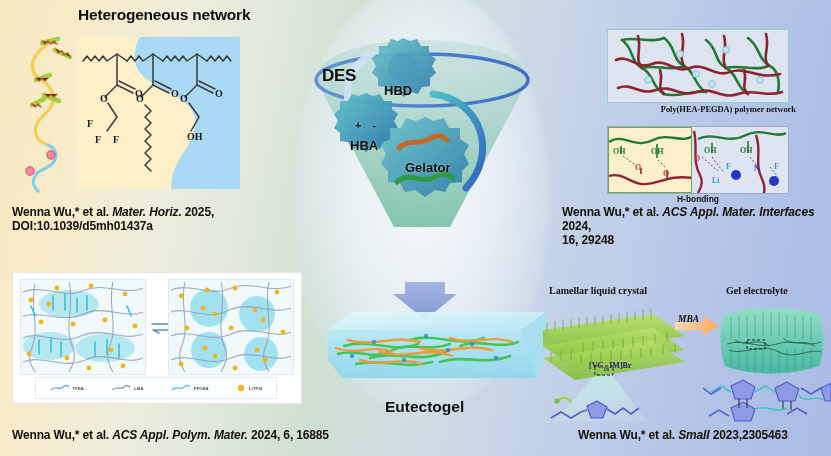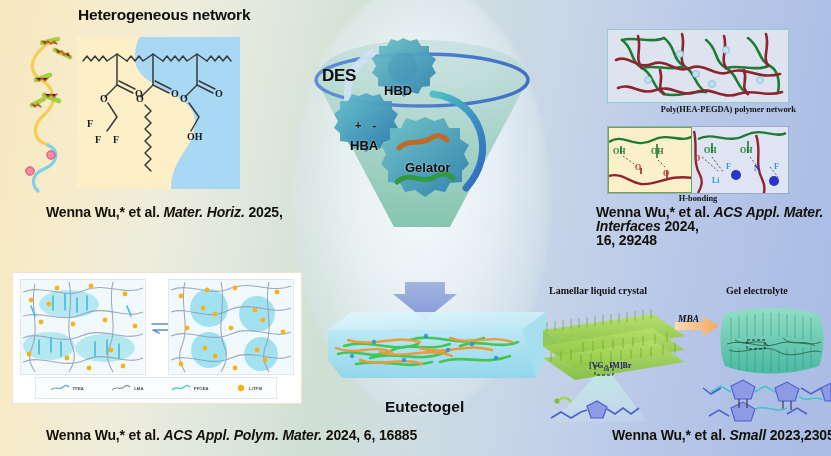--- a/index.html
+++ b/index.html
@@ -22,22 +22,22 @@
     background:radial-gradient(ellipse at 50% 45%,
       rgba(255,255,255,.85) 0%, rgba(238,244,250,.75) 42%,
       rgba(215,230,235,.45) 70%, rgba(200,220,215,0) 100%);
     filter:blur(2px);
   }
   .panel-title{
     position:absolute;font-weight:bold;color:#101010;
     font-size:15.5px;letter-spacing:-.2px;white-space:nowrap;
   }
   .cite{
-    position:absolute;color:#14100a;font-size:14px;line-height:14px;
-    font-weight:bold;letter-spacing:-.15px;margin-left:34px;
+    position:absolute;color:#14100a;font-size:12px;line-height:14px;
+    font-weight:bold;letter-spacing:-.15px;
   }
   .cite i{font-style:italic;}
   
   .chemcard{
     position:absolute;left:77px;top:37px;width:163px;height:152px;
     background:#fdf0c8;overflow:hidden;
   }
   .chemcard .bluefill{
     position:absolute;inset:0;
     background:#a9d8f4;
@@ -87,21 +87,21 @@
     font-family:"Liberation Serif",serif;font-weight:bold;font-size:8.4px;color:#121212;
   }
   .hbcard{
     position:absolute;left:607px;top:126px;width:180px;height:66px;overflow:hidden;
     border:1px solid #9aa9c9;display:flex;
   }
   .hbleft{width:84px;height:100%;background:#fbf0ca;border:1px solid #6aa84f;box-sizing:border-box;position:relative;overflow:hidden;}
   .hbright{flex:1;height:100%;background:#dfe4f2;position:relative;overflow:hidden;}
   .hbcap{
     position:absolute;left:600px;top:194px;width:196px;text-align:center;
-    font-family:Liberation Serif, serif;font-weight:bold;font-size:8.4px;color:#121212;
+    font-family:Liberation Sans, sans-serif;font-weight:bold;font-size:8.4px;color:#121212;
   }
   
   .llc-title{
     position:absolute;left:549px;top:285px;font-family:"Liberation Serif",serif;
     font-weight:bold;font-size:10px;color:#101010;
   }
   .ge-title{
     position:absolute;left:726px;top:285px;font-family:"Liberation Serif",serif;
     font-weight:bold;font-size:10px;color:#101010;
   }
@@ -182,20 +182,21 @@
           <text x="36" y="106">F</text>
         <text x="110" y="103">OH</text>
       </g>
     </svg>
   </div>
 
   <div class="cite" style="left:12px;top:205px;width:250px;">
     <span>Wenna Wu,* et al.</span>
     <i>Mater. Horiz.</i>
     <span>2025</span>,<br>
+    <span>DOI:10.1039/d5mh01437a</span>
   </div>
 
   <div class="netcard">
     <div class="netbox" style="left:7px;">
       <svg width="124" height="94" viewBox="0 0 124 94">
         <g fill="#a8e4ef" opacity=".8">
           <ellipse cx="48" cy="24" rx="30" ry="14"></ellipse>
           <ellipse cx="28" cy="66" rx="26" ry="14"></ellipse>
           <ellipse cx="84" cy="68" rx="30" ry="14"></ellipse>
         </g>

